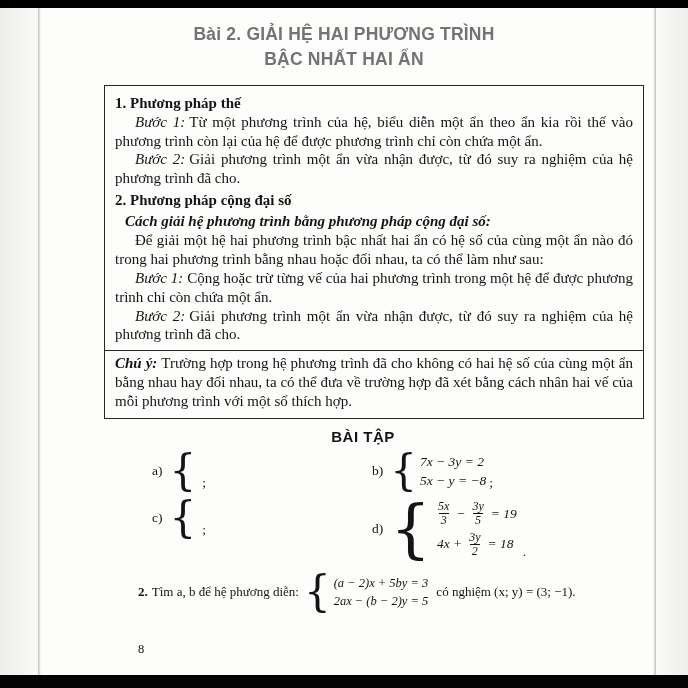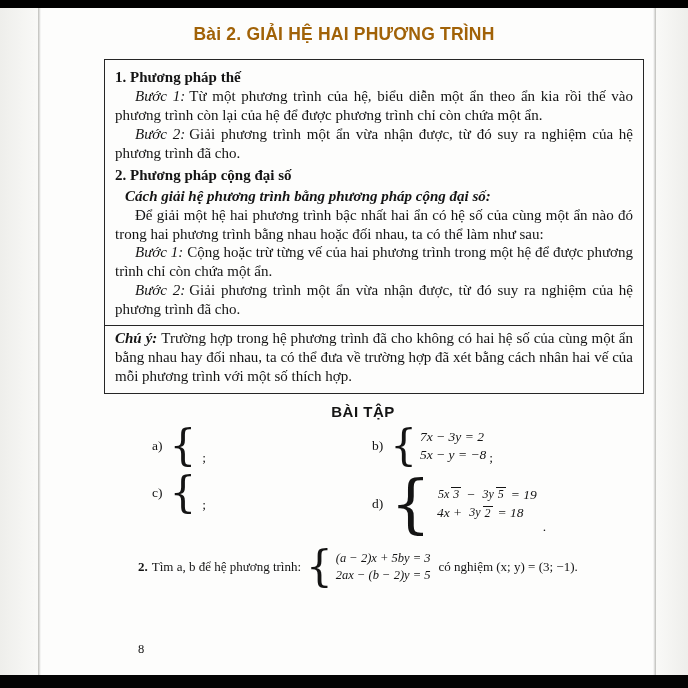--- a/index.html
+++ b/index.html
@@ -7,21 +7,21 @@
   .photo{position:relative;width:688px;height:688px;background:#fdfdfc;overflow:hidden;}
   .bar-top{position:absolute;top:0;left:0;width:100%;height:8px;background:#000;}
   .bar-bottom{position:absolute;bottom:0;left:0;width:100%;height:13px;background:#040404;}
   .edge-left-shade{position:absolute;top:8px;left:0;width:38px;height:667px;background:linear-gradient(90deg,#eeeeeb,#f9f9f7);}
   .edge-left-line{position:absolute;top:8px;left:38px;width:3px;height:667px;background:linear-gradient(90deg,#bdbdb9,#ffffff);}
   .edge-right-shade{position:absolute;top:8px;right:0;width:32px;height:667px;background:linear-gradient(270deg,#eeeeeb,#f9f9f7);}
   .edge-right-line{position:absolute;top:8px;right:32px;width:3px;height:667px;background:linear-gradient(270deg,#bdbdb9,#ffffff);}
   .sheet{position:absolute;top:8px;left:0;width:688px;height:667px;}
 
   .title{margin:14px 0 0;text-align:center;font-family:"Liberation Sans",sans-serif;
-         font-weight:700;font-size:17.5px;line-height:1.45;color:#a16207;letter-spacing:.2px;}
+         font-weight:700;font-size:17.5px;line-height:1.45;color:#737373;letter-spacing:.2px;}
 
   .theory-box{margin:12px 0 0 104px;width:518px;border:1.5px solid #262626;
               padding:5px 10px 7px;font-size:15px;line-height:1.26;text-align:justify;}
   .theory-box p{margin:0;}
   .sec-heading{font-weight:700;margin-top:3px !important;}
   .sec-sub{font-weight:700;font-style:italic;text-indent:10px;margin-top:2px !important;}
   .body-p{text-indent:20px;}
   .step-label{font-style:italic;margin-right:4px;}
   .note{border-top:1.2px solid #262626;margin:6px -10px 0;padding:3px 10px 0;text-align:justify;}
   .note-label{font-weight:700;font-style:italic;margin-right:4px;}
@@ -37,21 +37,21 @@
   .system{display:inline-flex;align-items:center;font-size:13.5px;}
   .sys-label{margin-right:7px;font-style:normal;}
   .brace{font-family:"DejaVu Serif",serif;font-weight:400;line-height:1;margin-right:3px;color:#141414;}
   .brace.b2{font-size:42px;}
   .brace.b3{font-size:64px;}
   .sys-lines{display:flex;flex-direction:column;justify-content:center;row-gap:1px;
              font-style:italic;line-height:1.3;}
   .sys-suffix{align-self:flex-end;margin-left:3px;margin-bottom:1px;}
   .eq-line{display:flex;align-items:center;white-space:nowrap;}
   .mid{margin:0 3px;}
-  .frac{display:inline-flex;flex-direction:row;align-items:center;line-height:1.1;
+  .frac{display:inline-flex;flex-direction:column;align-items:center;line-height:1.1;
         font-size:12px;margin:1px 2px;}
   .frac .num{padding:0 2px;}
   .frac .den{border-top:1px solid #141414;padding:0 2px;}
 
   .prob2{margin:10px 0 0 138px;display:flex;align-items:center;font-size:13px;}
   .prob2 .lead{white-space:nowrap;margin-right:5px;}
   .prob2 .tail{white-space:nowrap;margin-left:8px;text-align:center;}
   .prob2 .system{font-size:12.5px;}
 
   .pagenum{position:absolute;left:138px;bottom:18px;font-size:12.5px;}
@@ -62,20 +62,21 @@
 <div class="photo">
   <div class="edge-left-shade"></div>
   <div class="edge-left-line"></div>
   <div class="edge-right-shade"></div>
   <div class="edge-right-line"></div>
 
   <div class="sheet">
 
     <h1 class="title">
       <span>Bài 2. GIẢI HỆ HAI PHƯƠNG TRÌNH</span><br>
+      <span>BẬC NHẤT HAI ẨN</span>
     </h1>
 
     <div class="theory-box">
       <p class="sec-heading">1. Phương pháp thế</p>
       <p class="body-p"><i class="step-label">Bước 1:</i><span>Từ một phương trình của hệ, biểu diễn một ẩn theo ẩn kia rồi thế vào phương trình còn lại của hệ để được phương trình chỉ còn chứa một ẩn.</span></p>
       <p class="body-p"><i class="step-label">Bước 2:</i><span>Giải phương trình một ẩn vừa nhận được, từ đó suy ra nghiệm của hệ phương trình đã cho.</span></p>
       <p class="sec-heading">2. Phương pháp cộng đại số</p>
       <p class="sec-sub">Cách giải hệ phương trình bằng phương pháp cộng đại số:</p>
       <p class="body-p">Để giải một hệ hai phương trình bậc nhất hai ẩn có hệ số của cùng một ẩn nào đó trong hai phương trình bằng nhau hoặc đối nhau, ta có thể làm như sau:</p>
       <p class="body-p"><i class="step-label">Bước 1:</i><span>Cộng hoặc trừ từng vế của hai phương trình trong một hệ để được phương trình chỉ còn chứa một ẩn.</span></p>
@@ -142,21 +143,21 @@
                 </span>
               <span class="mid">= 18</span>
             </span>
           </span>
           <span class="sys-suffix">.</span>
         </span>
       </div>
     </div>
 
     <div class="prob2">
-      <span class="lead"><span class="prob-label">2.</span><span>Tìm a, b để hệ phương trình:</span></span>
+      <span class="lead"><span class="prob-label">2.</span><span>Tìm a, b để hệ phương diễn:</span></span>
       <span class="system">
         <span class="brace b2">{</span>
         <span class="sys-lines">
           <span class="eq-line">(a − 2)x + 5by = 3</span>
           <span class="eq-line">2ax − (b − 2)y = 5</span>
         </span>
       </span>
       <span class="tail">có nghiệm (x; y) = (3; −1).</span>
     </div>
 

